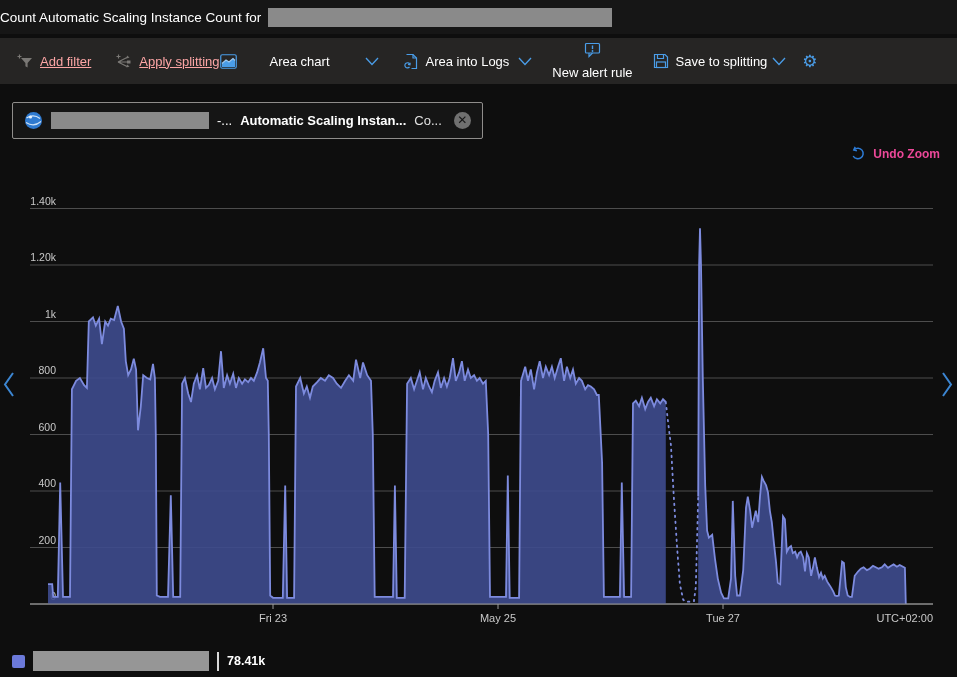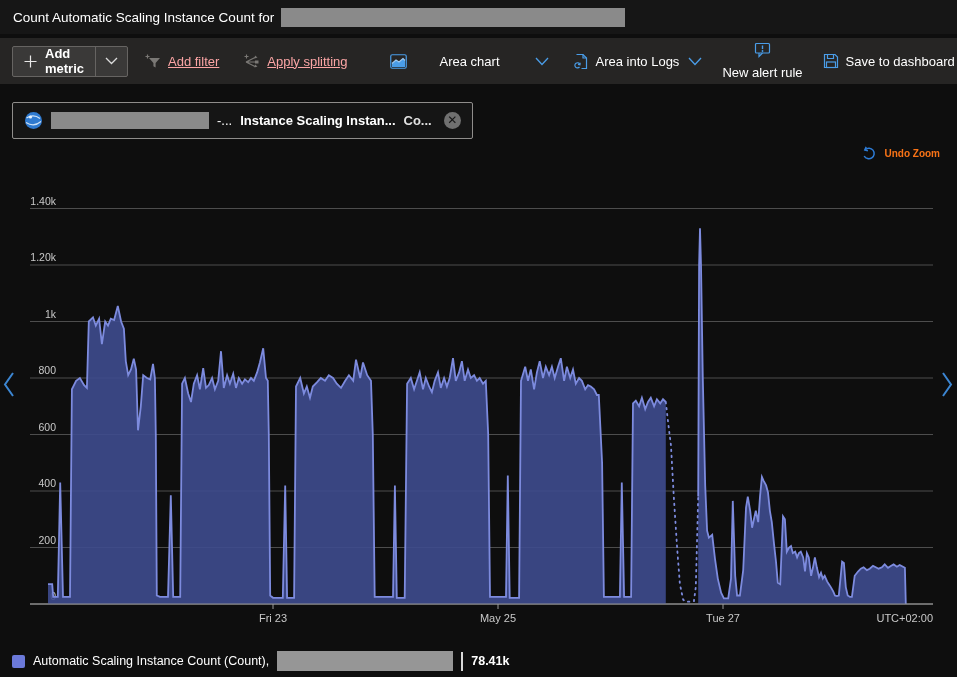--- a/index.html
+++ b/index.html
@@ -4,21 +4,21 @@
 <style>
   * { box-sizing: border-box; }
   html,body { margin:0; padding:0; }
   body {
     width:957px; height:677px; position:relative; overflow:hidden;
     background:#0e0e0e; color:#ffffff;
     font-family:"Liberation Sans", sans-serif;
   }
   .titlebar {
     position:absolute; top:0; left:0; right:0; height:34px;
-    background:#161616; display:flex; align-items:center; padding-left:13px;
+    background:#161616; display:flex; align-items:center; 
     font-size:13.5px;
   }
   .redact { background:#8a8a8a; display:inline-block; }
   .title-redact { width:344px; height:19px; margin-left:7px; }
   .toolbar {
     position:absolute; top:38px; left:0; right:0; height:46px;
     background:#262524; display:flex; align-items:center; font-size:13px;
   }
   .btn-split {
     display:flex; align-items:stretch; background:#3a3938;
@@ -30,28 +30,28 @@
   .tb-item.disabled { color:#fca5a5; cursor:default;text-decoration:underline; }
   .chev { margin-left:2px; display:flex; align-items:center; }
   .gear-glyph { color:#4a9de8; font-size:17px; }
   .pill {
     position:absolute; top:102px; left:12px; height:37px;
     border:1px solid #8f8d8b; border-radius:2px; background:#151515;
     display:flex; align-items:center; padding:0 11px; gap:8px; font-size:13px;
   }
   .pill-redact { width:158px; height:17px; }
   .pill-name { font-weight:bold; }
-  .pill-agg { color:#e2e2e2;font-weight:bold; }
+  .pill-agg { color:#e2e2e2; }
   .close-circle {
     width:17px; height:17px; border-radius:50%; background:#707070; color:#161616;
     font-size:12px; line-height:17px; text-align:center; margin-left:4px; cursor:pointer;
   }
   .undo {
     position:absolute; top:146px; right:17px; display:flex; align-items:center; gap:7px;
-    color:#f97316; font-weight:bold; font-size:10px; cursor:pointer;
+    color:#ec4899; font-weight:bold; font-size:12px; cursor:pointer;
   }
   .chart-wrap { position:absolute; top:170px; left:0; width:957px; height:470px; }
   .pan { position:absolute; cursor:pointer; }
   .pan-left { left:3px; top:371px; }
   .pan-right { right:4px; top:371px; }
   .legend-row {
     position:absolute; top:650px; left:12px; height:22px;
     display:flex; align-items:center; gap:8px; font-size:12.5px;
   }
   .legend-swatch { width:13px; height:13px; border-radius:2px; }
@@ -63,35 +63,20 @@
 </head>
 <body>
 
 <div class="titlebar">
   <span>Count Automatic Scaling Instance Count for</span>
   <span class="redact title-redact"></span>
 </div>
 
 <div class="toolbar">
 
-  <div class="btn-split">
-    <span class="btn-main">
-      <span style="display:flex;">
-        <svg width="13" height="13" viewBox="0 0 13 13">
-            <path d="M6.5,0.5 V12.5 M0.5,6.5 H12.5" stroke="#e8e8e8" stroke-width="1.2" fill="none"></path>
-          </svg>
-      </span>
-      <span>Add metric</span>
-    </span>
-    <span class="btn-chev">
-      <svg width="13" height="8" viewBox="0 0 13 8">
-          <path d="M1,1 L6.5,6.5 L12,1" stroke="#dcdcdc" stroke-width="1.3" fill="none"></path>
-        </svg>
-    </span>
-  </div>
 
   <div class="tb-item disabled" style="margin-left:17px;">
     <span style="display:flex;">
       <svg width="16" height="15" viewBox="0 0 16 15">
           <path d="M4,4 h11 l-4.4,5 v4.6 l-2.2,-1.4 v-3.2 z" fill="#7a7875"></path>
           <path d="M2.5,0.5 v4 M0.5,2.5 h4" stroke="#7a7875" stroke-width="1.2"></path>
         </svg>
     </span>
     <span>Add filter</span>
   </div>
@@ -102,21 +87,21 @@
           <path d="M3,8 L12,3.5 M3,8 L12,8 M3,8 L12,12.5" stroke="#7a7875" stroke-width="1.2" fill="none"></path>
           <path d="M12,1.5 l2.5,2 l-3,1" fill="#7a7875"></path>
           <path d="M12,6.5 h3.5 v3 h-3.5 z" fill="#7a7875"></path>
           <path d="M12,10.5 l2.5,2 l-3,1" fill="#7a7875"></path>
           <path d="M3.5,0.5 v4 M1.5,2.5 h4" stroke="#7a7875" stroke-width="1.1"></path>
         </svg>
     </span>
     <span>Apply splitting</span>
   </div>
 
-  <div class="tb-item" style="margin-left:42px;gap:33px;">
+  <div class="tb-item" style="gap:33px;">
     <span style="display:flex;">
       <svg width="17" height="15" viewBox="0 0 17 15">
           <rect x="0.75" y="0.75" width="15.5" height="13.5" rx="1.5" fill="none" stroke="#4a9de8" stroke-width="1.2"></rect>
           <path d="M2,13 V9.5 L6,6 L9,8 L13,4.5 L15,6.5 V13 Z" fill="#4a9de8"></path>
           <path d="M2,9.5 L6,6 L9,8 L13,4.5 L15,6.5" fill="none" stroke="#9cc9f2" stroke-width="1.2"></path>
         </svg>
     </span>
     <span>Area chart</span>
     <span class="chev">
       <svg width="14" height="9" viewBox="0 0 14 9">
@@ -155,21 +140,21 @@
   </div>
 
   <div class="tb-item" style="margin-left:20px;">
     <span style="display:flex;">
       <svg width="16" height="16" viewBox="0 0 16 16">
           <path d="M1.5,1.5 h10.5 l2.5,2.5 v10.5 h-13 z" fill="none" stroke="#4a9de8" stroke-width="1.2"></path>
           <path d="M4.5,1.5 v4 h6 v-4" fill="none" stroke="#4a9de8" stroke-width="1.2"></path>
           <rect x="3.5" y="9" width="9" height="5.5" fill="none" stroke="#4a9de8" stroke-width="1.2"></rect>
         </svg>
     </span>
-    <span>Save to dashboard</span>
+    <span>Save to splitting</span>
     <span class="chev" style="margin-left:-2px;">
       <svg width="14" height="9" viewBox="0 0 14 9">
           <path d="M1,1 L7,7.5 L13,1" stroke="#4a9de8" stroke-width="1.3" fill="none"></path>
         </svg>
     </span>
   </div>
 
   <div class="tb-item" style="margin-left:16px;">
     <span class="gear-glyph">⚙</span>
   </div>
@@ -179,21 +164,21 @@
 <div class="pill">
   <span style="display:flex;">
     <svg width="19" height="19" viewBox="0 0 19 19">
         <circle cx="9.5" cy="9.5" r="8.5" fill="#2f7ad0"></circle>
         <path d="M2.5,7 q7,-4.5 13.5,0.5 M2,11.5 q8,5 15,-1" stroke="#cfe3f7" stroke-width="1.2" fill="none"></path>
         <circle cx="6.5" cy="6" r="1.6" fill="#e8f2fc"></circle>
       </svg>
   </span>
   <span class="redact pill-redact"></span>
   <span>-...</span>
-  <span class="pill-name">Instance Scaling Instan...</span>
+  <span class="pill-name">Automatic Scaling Instan...</span>
   <span class="pill-agg">Co...</span>
   <span class="close-circle">✕</span>
 </div>
 
 <div class="undo">
   <span style="display:flex;">
     <svg width="16" height="15" viewBox="0 0 16 15">
         <path d="M4.2,3.6 A5.3,5.3 0 1 1 3.2,10" fill="none" stroke="#2d7cd7" stroke-width="1.5"></path>
         <path d="M5.2,0.9 L3.8,3.9 L6.9,4.7" fill="none" stroke="#2d7cd7" stroke-width="1.5"></path>
       </svg>
@@ -241,17 +226,16 @@
     </svg>
 </span>
 <span class="pan pan-right">
   <svg width="12" height="27" viewBox="0 0 12 27">
       <path d="M2,2 L10,13.5 L2,25" fill="none" stroke="#3c86d2" stroke-width="2"></path>
     </svg>
 </span>
 
 <div class="legend-row">
   <span class="legend-swatch" style="background: rgb(107, 121, 217);"></span>
-  <span>Automatic Scaling Instance Count (Count),</span>
   <span class="redact legend-redact"></span>
   <span class="legend-sep"></span>
   <span class="legend-value">78.41k</span>
 </div>
 
 </body></html>

